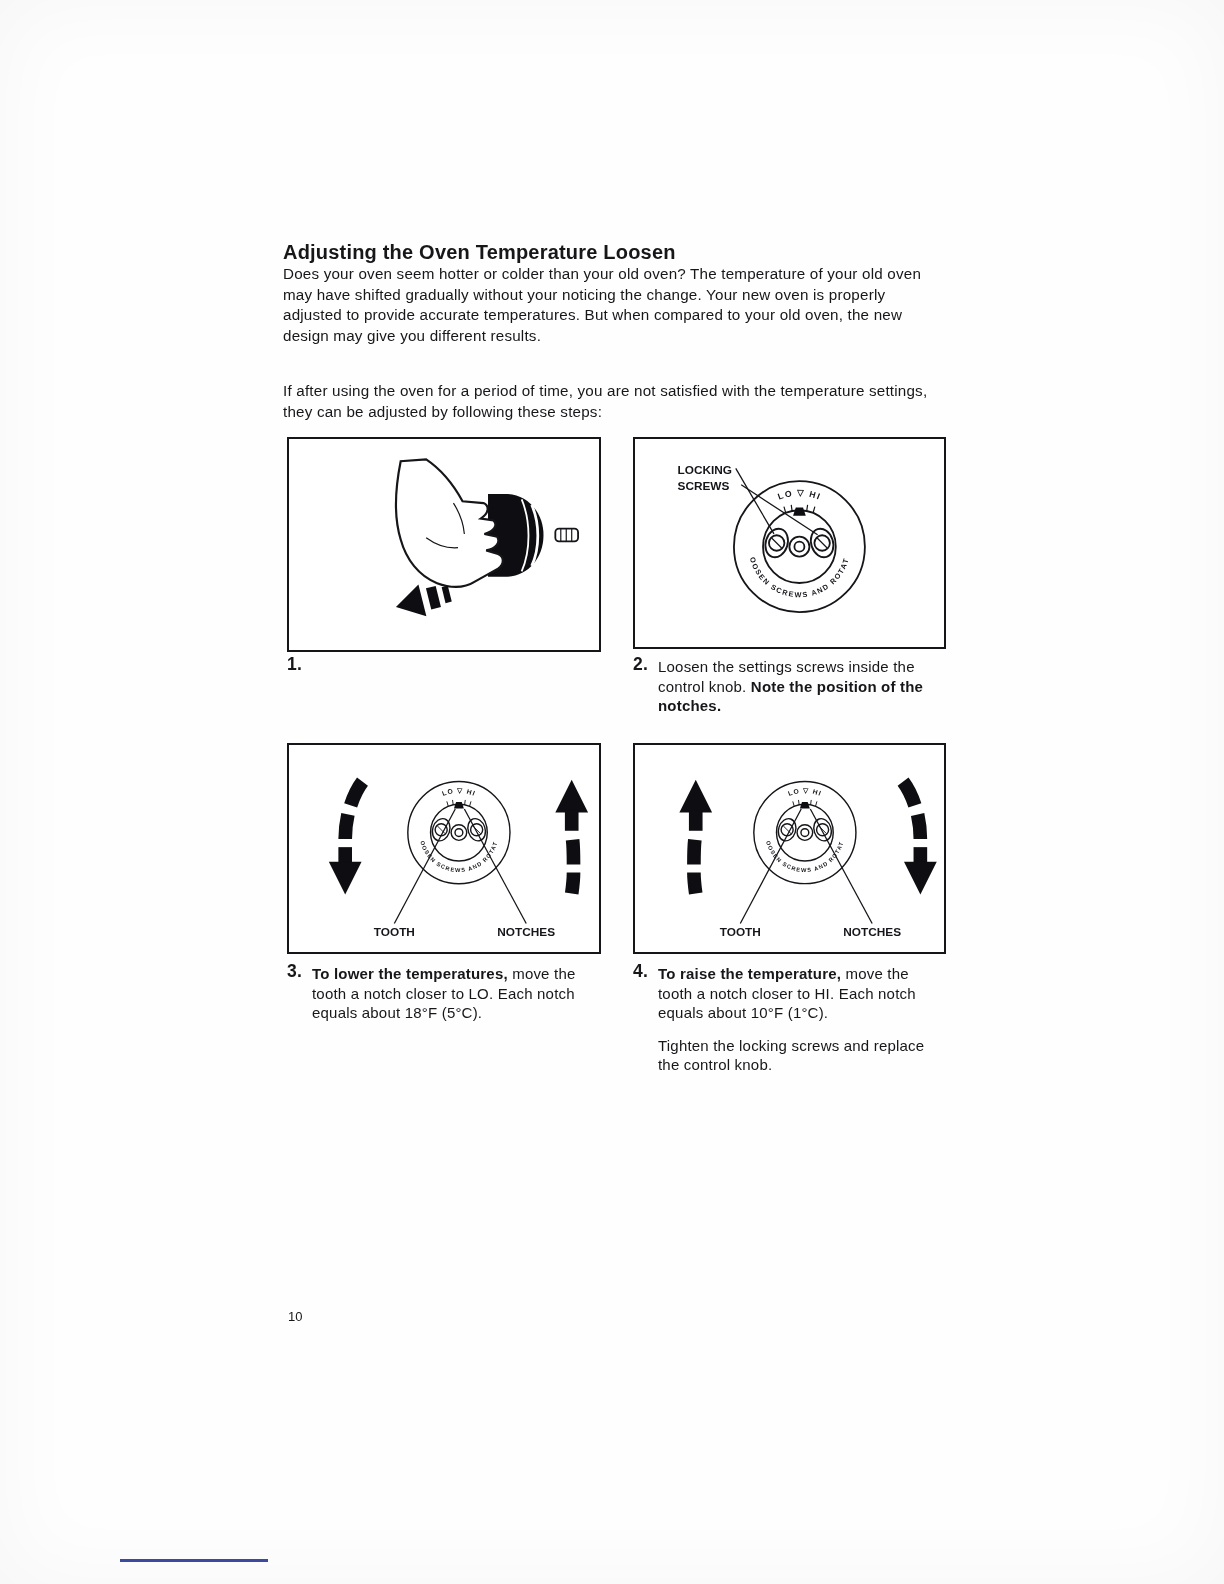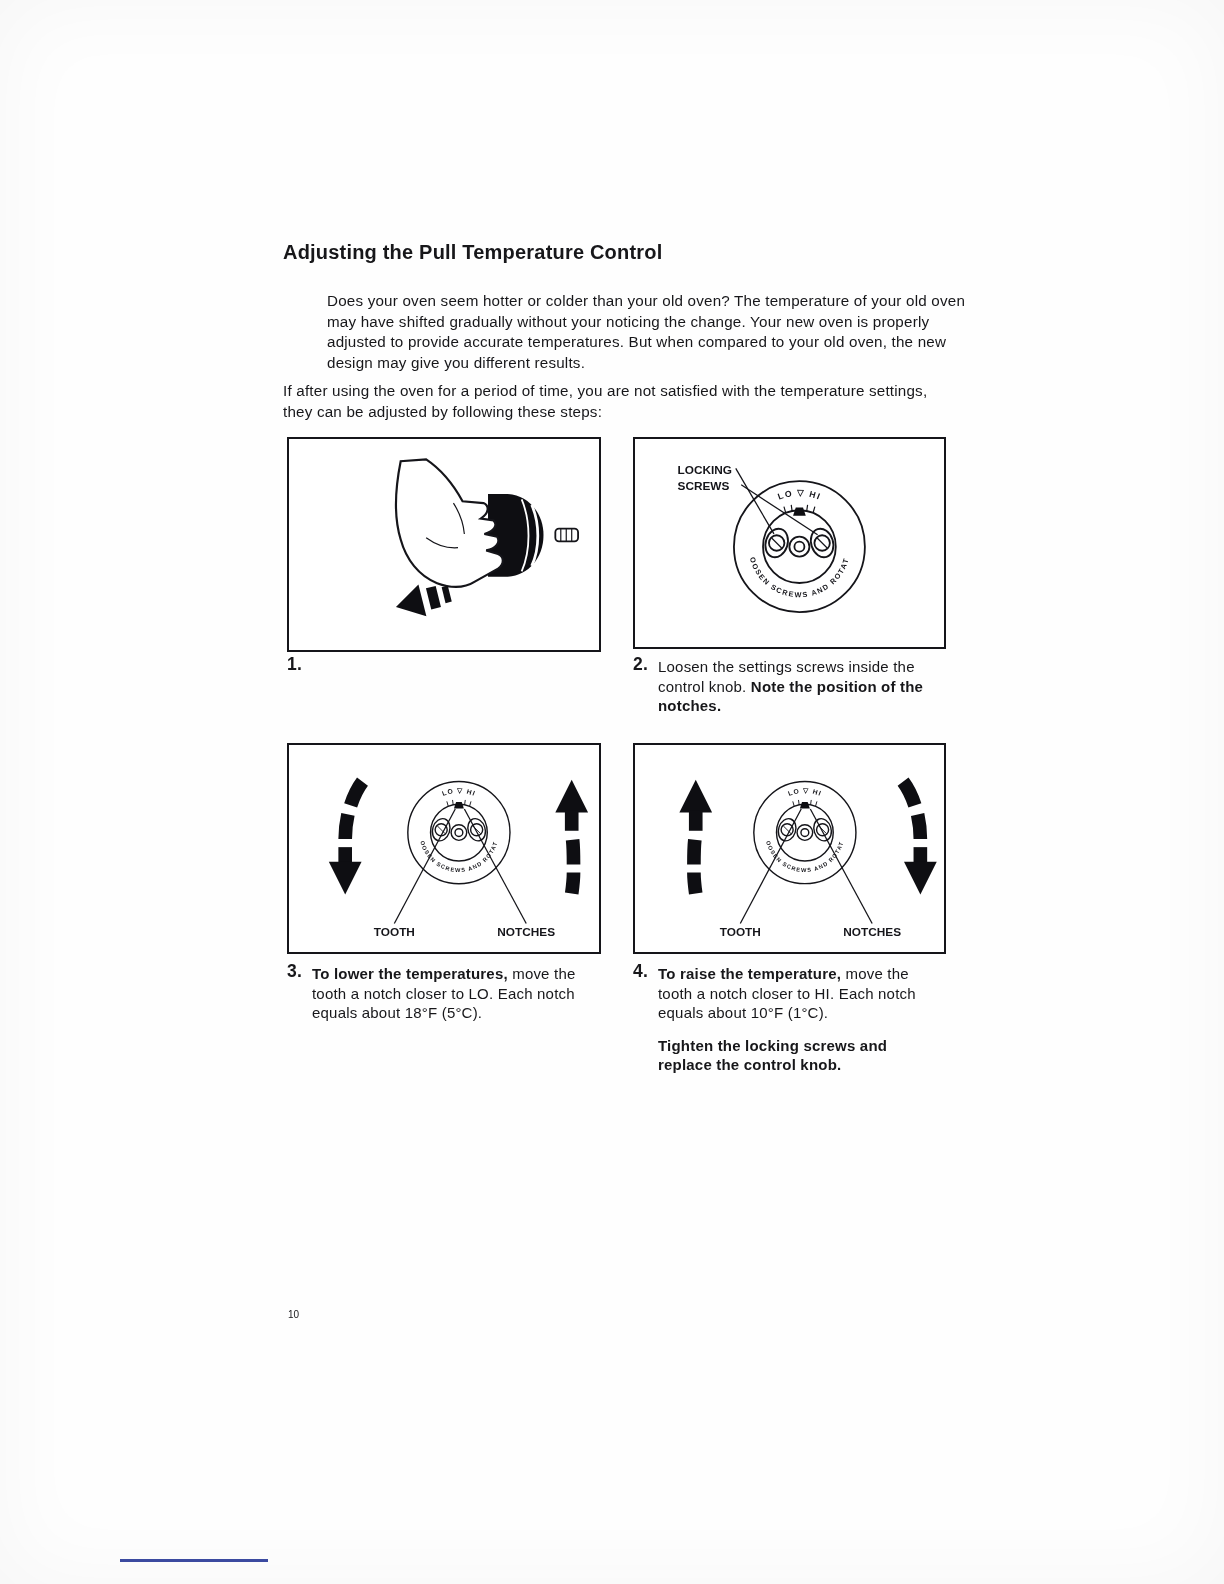--- a/index.html
+++ b/index.html
@@ -9,42 +9,42 @@
     font-family:"Liberation Sans", sans-serif; color:#17171a; overflow:hidden;
     box-shadow: inset 0 0 90px rgba(0,0,0,0.035);
   }
   .title { position:absolute; left:283px; top:241px; font-size:20px; font-weight:bold; letter-spacing:.2px; }
   .para  { position:absolute; left:283px; width:645px; font-size:15.2px; line-height:20.6px; letter-spacing:.2px; }
   .figbox { position:absolute; border:2px solid #15151a; background:#fff;padding-left:28px; }
   .figbox svg { display:block; width:100%; height:100%; }
   .cap { position:absolute; width:312px; font-size:15px; line-height:19.6px; padding-left:25px; letter-spacing:.2px; }
   .cap .num { position:absolute; left:0; top:-2px; font-weight:bold; font-size:17.5px; }
   .b { font-weight:bold; }
-  .cap .extra { font-weight:bold; margin-top:13px; }
-  .pagenum { position:absolute; left:288px; top:1309px; font-size:10px; }
+  .cap .extra { font-weight:normal; margin-top:13px; }
+  .pagenum { position:absolute; left:288px; top:1309px; font-size:13px; }
   .footrule { position:absolute; left:120px; top:1559px; width:148px; height:2.5px; background:#3b4aa0; }
 
   
   .ln2  { fill:none; stroke:#15151a; stroke-width:2; }
   .lnt  { fill:none; stroke:#15151a; stroke-width:1.3; }
   .ldr  { fill:none; stroke:#15151a; stroke-width:1.4; }
   .thick{ fill:none; stroke:#0e0e12; stroke-width:15; }
   .fillb{ fill:#0e0e12; }
   .dtxt  { font-family:"Liberation Sans",sans-serif; font-size:9.5px; font-weight:bold; letter-spacing:1.5px; fill:#15151a; }
   .dtxt2 { font-family:"Liberation Sans",sans-serif; font-size:8px;  font-weight:bold; letter-spacing:1.6px; fill:#15151a; }
   .lbl   { font-family:"Liberation Sans",sans-serif; font-size:13px; font-weight:bold; fill:#15151a; }
 </style>
 </head>
 <body>
 
 <div class="page">
 
-  <h1 class="title">Adjusting the Pull Temperature Control</h1>
+  <h1 class="title">Adjusting the Oven Temperature Loosen</h1>
 
-  <p class="para" style="top:291px;margin-left:44px;">Does your oven seem hotter or colder than your old oven? The temperature of your old oven may have shifted gradually without your noticing the change. Your new oven is properly adjusted to provide accurate temperatures. But when compared to your old oven, the new design may give you different results.</p>
+  <p class="para" style="top:264px;">Does your oven seem hotter or colder than your old oven? The temperature of your old oven may have shifted gradually without your noticing the change. Your new oven is properly adjusted to provide accurate temperatures. But when compared to your old oven, the new design may give you different results.</p>
   <p class="para" style="top:381px;">If after using the oven for a period of time, you are not satisfied with the temperature settings, they can be adjusted by following these steps:</p>
 
   <div class="figbox" style="left:287px; top:437px; width:314px; height:215px;">
     <svg viewBox="0 0 310 211">
 
       <path d="M 207 50 C 231 50 249 70 249 95 C 249 121 231 141 207 141 L 188 141 L 188 50 Z" class="fillb"></path>
       <path d="M 236 62 C 245 82 245 110 236 129" style="fill:none;stroke:#fff;stroke-width:3"></path>
       <path d="M 225 56 C 235 80 235 112 225 135" style="fill:none;stroke:#fff;stroke-width:2"></path>
 
       <g>

